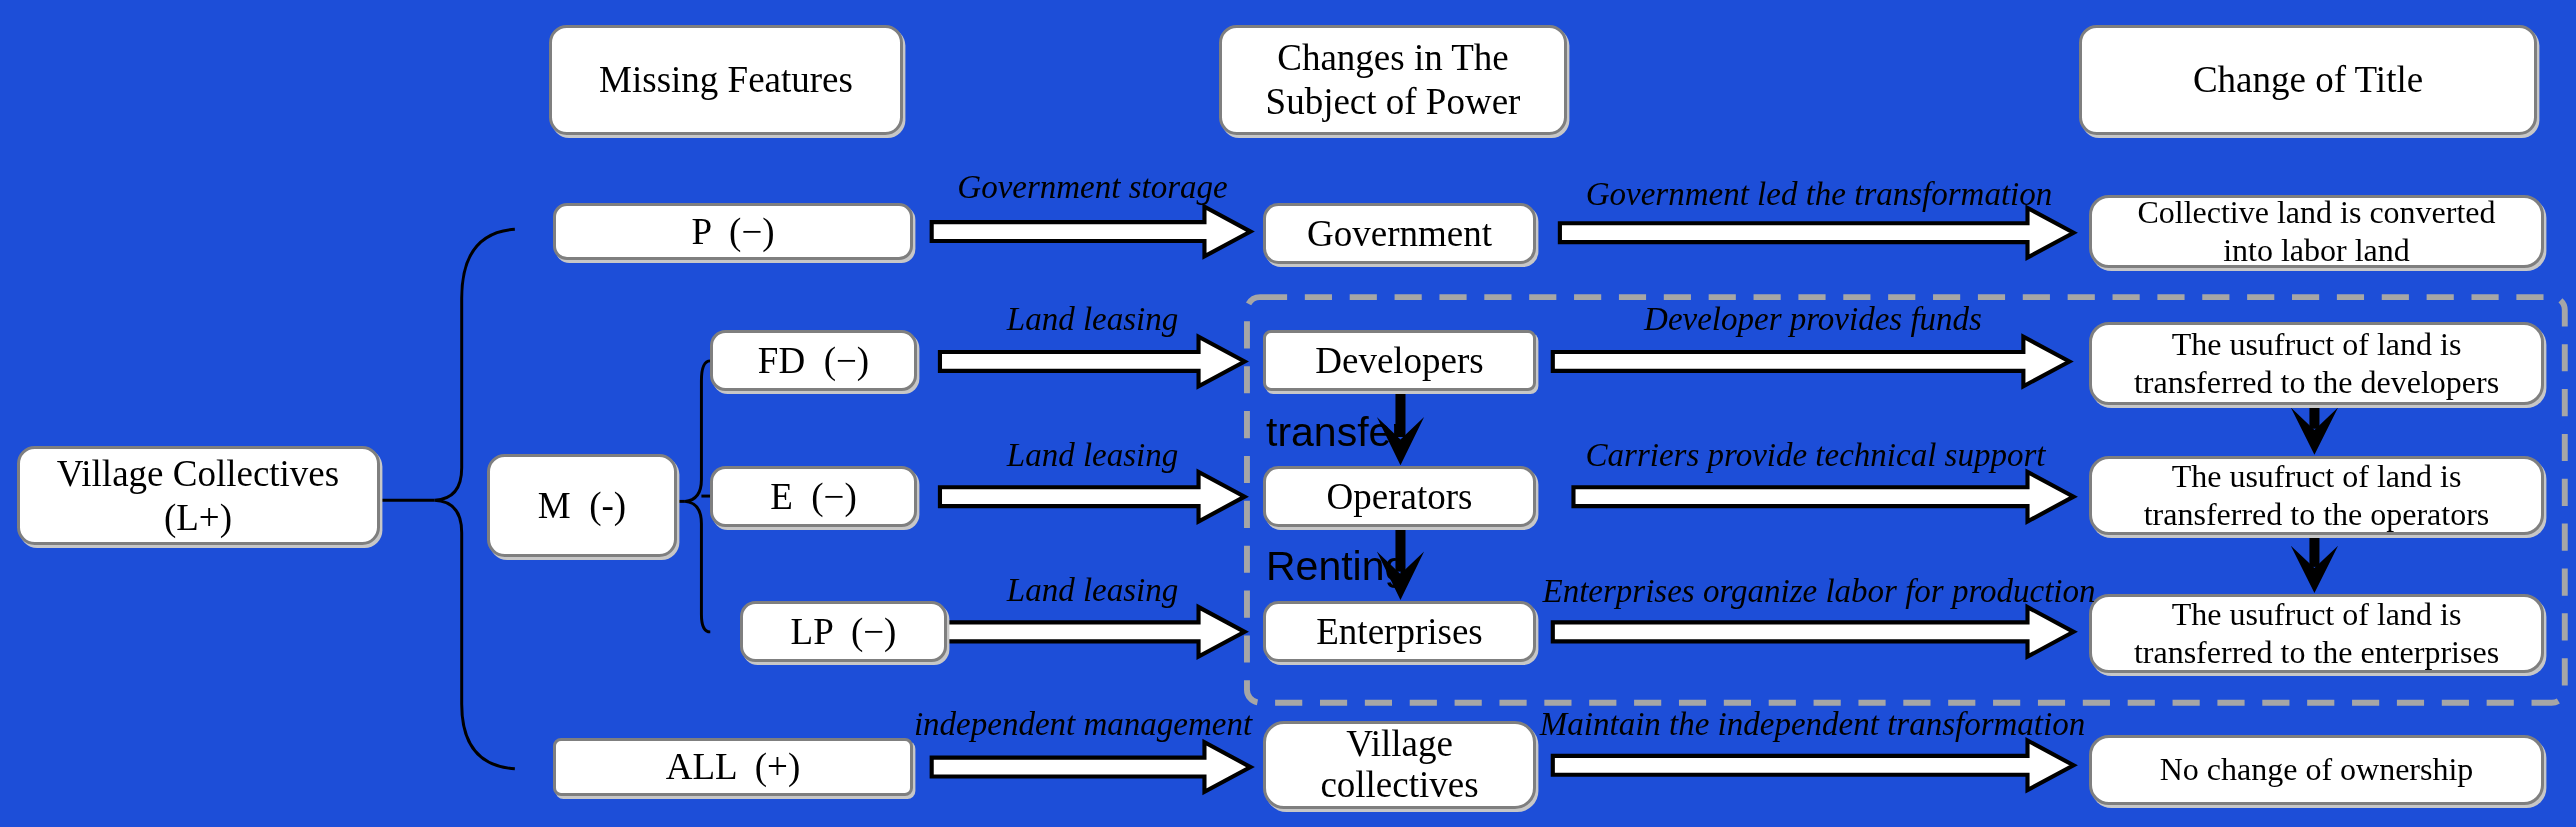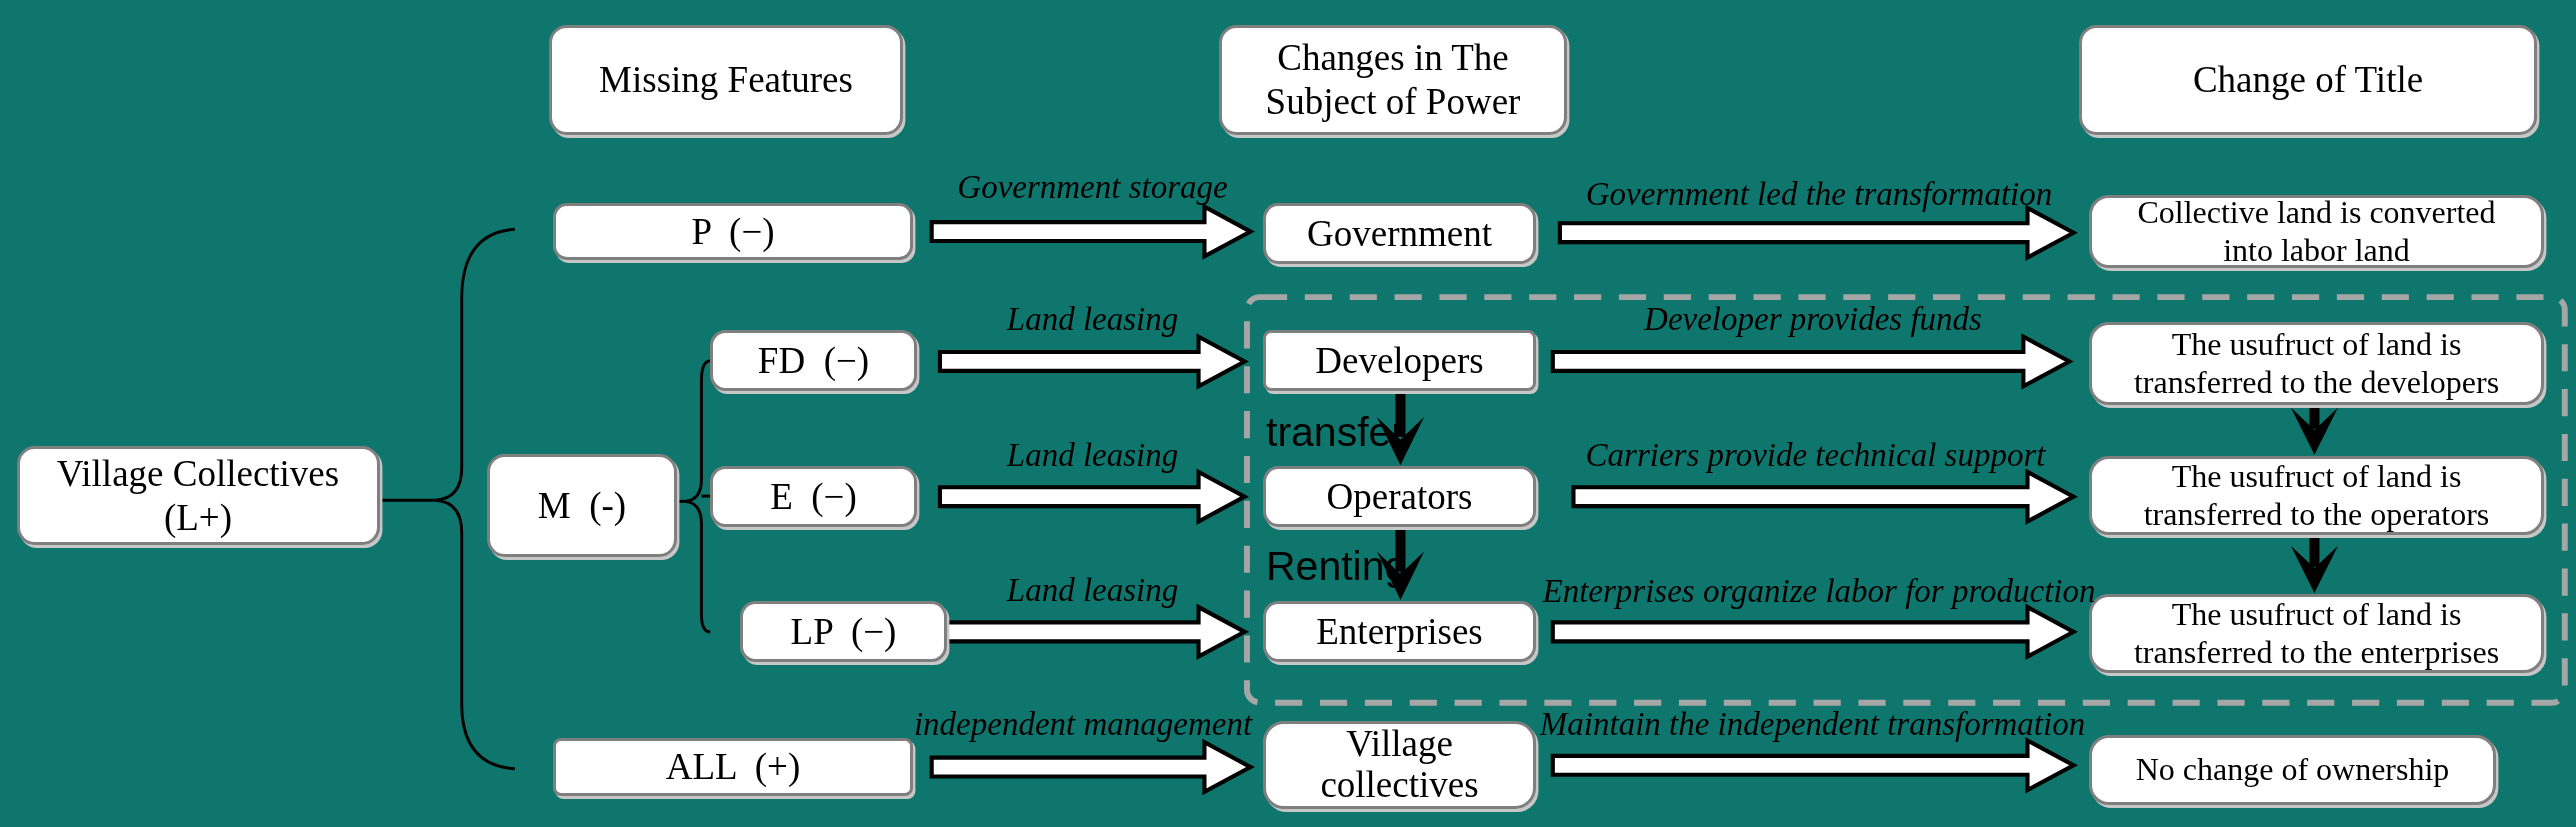--- a/index.html
+++ b/index.html
@@ -1,20 +1,20 @@
 <!DOCTYPE html>
 <html style="font-size:9.4px"><head>
 <meta charset="utf-8">
 <title>Diagram</title>
 <style>
   html,body{margin:0;padding:0;background:#ffffff;}
   #canvas{
     position:relative;
     width:2576px;height:828px;
-    background:#0f766e;
+    background:#1d4ed8;
     font-family:"Liberation Serif", serif;
     color:#000;
     overflow:hidden;
   }
   #connector-layer{position:absolute;left:0;top:0;z-index:0;}
   .box{
     position:absolute;
     box-sizing:border-box;
     background:#ffffff;
     border:3.5px solid #7f7f7f;
@@ -123,21 +123,21 @@
 collectives</div>
 
   <div class="box outcome" style="left:2089px;top:195px;width:455px;height:73px">Collective land is converted
 into labor land</div>
   <div class="box outcome" style="left:2089px;top:322px;width:455px;height:83px">The usufruct of land is
 transferred to the developers</div>
   <div class="box outcome" style="left:2089px;top:456px;width:455px;height:79px">The usufruct of land is
 transferred to the operators</div>
   <div class="box outcome" style="left:2089px;top:594px;width:455px;height:79px">The usufruct of land is
 transferred to the enterprises</div>
-  <div class="box outcome" style="left:2089px;top:735px;width:407px;height:70px">No change of ownership</div>
+  <div class="box outcome" style="left:2089px;top:735px;width:455px;height:70px">No change of ownership</div>
 
   <div class="albl" style="left:927px;top:170px;width:331px">Government storage</div>
   <div class="albl" style="left:939px;top:302px;width:307px">Land leasing</div>
   <div class="albl" style="left:939px;top:438px;width:307px">Land leasing</div>
   <div class="albl" style="left:939px;top:573px;width:307px">Land leasing</div>
   <div class="albl" style="left:912px;top:707px;width:342px">independent management</div>
   <div class="albl" style="left:1559px;top:177px;width:520px">Government led the transformation</div>
   <div class="albl" style="left:1553px;top:302px;width:520px">Developer provides funds</div>
   <div class="albl" style="left:1547px;top:438px;width:537px">Carriers provide technical support</div>
   <div class="albl" style="left:1441px;top:574px;width:756px">Enterprises organize labor for production</div>

